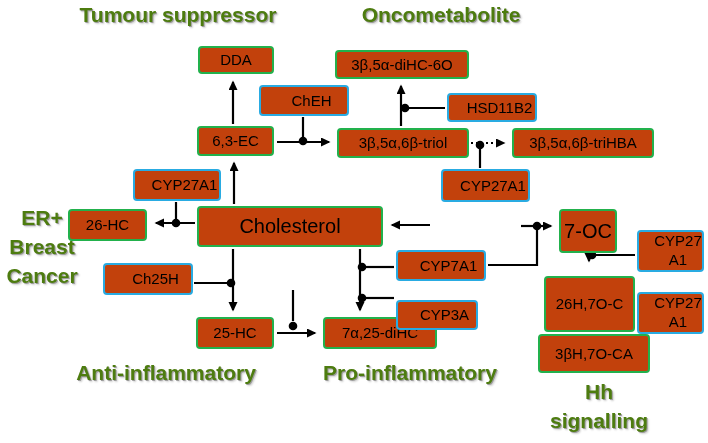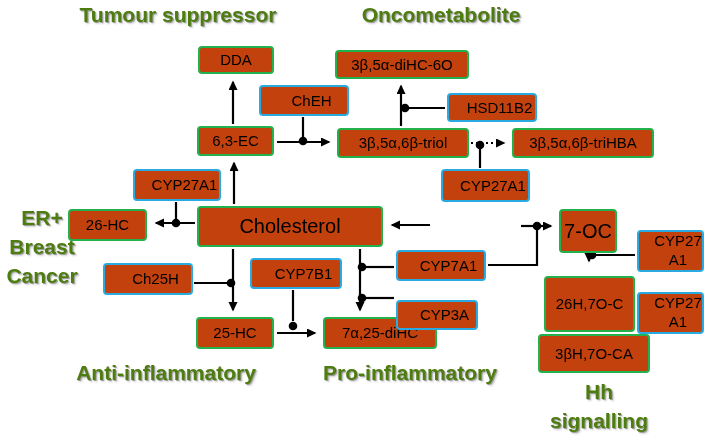--- a/index.html
+++ b/index.html
@@ -105,21 +105,20 @@
   <div class="node met" style="left:196px;top:317px;width:78px;height:32px">25-HC</div>
   <div class="node met" style="left:323px;top:317px;width:114px;height:32px">7α,25-diHC</div>
   <div class="node met" style="left:544px;top:276px;width:91px;height:56px">26H,7O-C</div>
   <div class="node met" style="left:538px;top:334px;width:112px;height:39px">3βH,7O-CA</div>
 
   <div class="node enz" style="left:259px;top:85px;width:90px;height:31px">ChEH</div>
   <div class="node enz" style="left:447px;top:93px;width:90px;height:29px">HSD11B2</div>
   <div class="node enz" style="left:133px;top:169px;width:88px;height:32px">CYP27A1</div>
   <div class="node enz" style="left:441px;top:169px;width:89px;height:33px">CYP27A1</div>
   <div class="node enz" style="left:103px;top:263px;width:90px;height:32px">Ch25H</div>
-  <div class="node enz" style="left:250px;top:258px;width:92px;height:31px">CYP7B1</div>
   <div class="node enz" style="left:396px;top:250px;width:90px;height:31px">CYP7A1</div>
   <div class="node enz" style="left:396px;top:300px;width:82px;height:30px">CYP3A</div>
   <div class="node enz two" style="left:637px;top:230px;width:67px;height:42px">
     <span>CYP27</span>
     <span>A1</span>
   </div>
   <div class="node enz two" style="left:637px;top:292px;width:67px;height:42px">
     <span>CYP27</span>
     <span>A1</span>
   </div>

